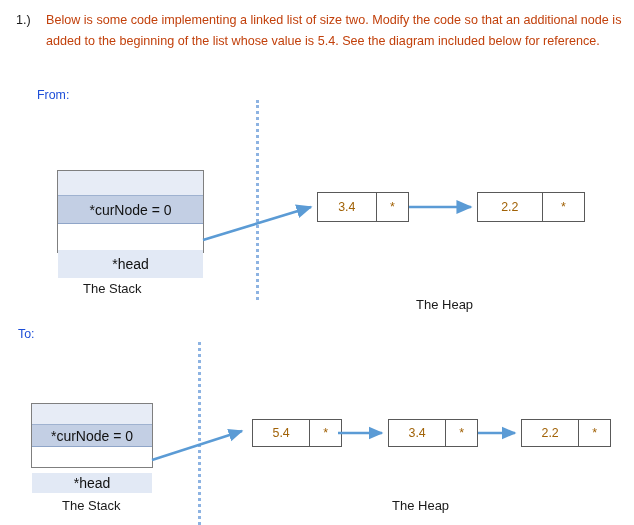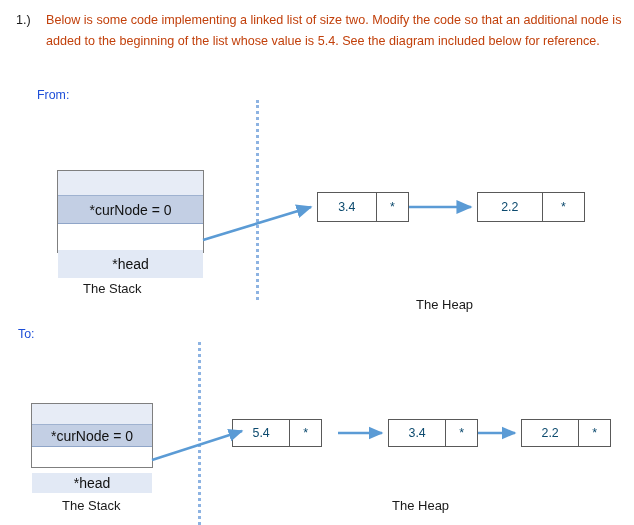--- a/index.html
+++ b/index.html
@@ -110,33 +110,33 @@
     display: flex;
     border: 1px solid #595959;
     box-sizing: border-box;
     background: #ffffff;
   }
   .node .cell {
     display: flex;
     align-items: center;
     justify-content: center;
     font-size: 12.4px;
-    color: #0c4a6e;
+    color: #a16207;
     box-sizing: border-box;
   }
   .node .cell.value { flex: 0 0 64%; }
   .node .cell.ptr   { flex: 1 1 auto; border-left: 1px solid #595959; }
 
   
   #node-t0 { left: 317px; top: 192px; width: 92px; height: 30px; }
   #node-t1 { left: 477px; top: 192px; width: 108px; height: 30px; }
   #node-t1 .cell.value { flex: 0 0 60%; }
 
   
-  #node-b0 { left: 232px; top: 419px; width: 90px; height: 28px; }
+  #node-b0 { left: 252px; top: 419px; width: 90px; height: 28px; }
   #node-b1 { left: 388px; top: 419px; width: 90px; height: 28px; }
   #node-b2 { left: 521px; top: 419px; width: 90px; height: 28px; }
 
   
   #arrow-layer {
     position: absolute;
     left: 0; top: 0;
     width: 634px; height: 525px;
     pointer-events: none;
   }

